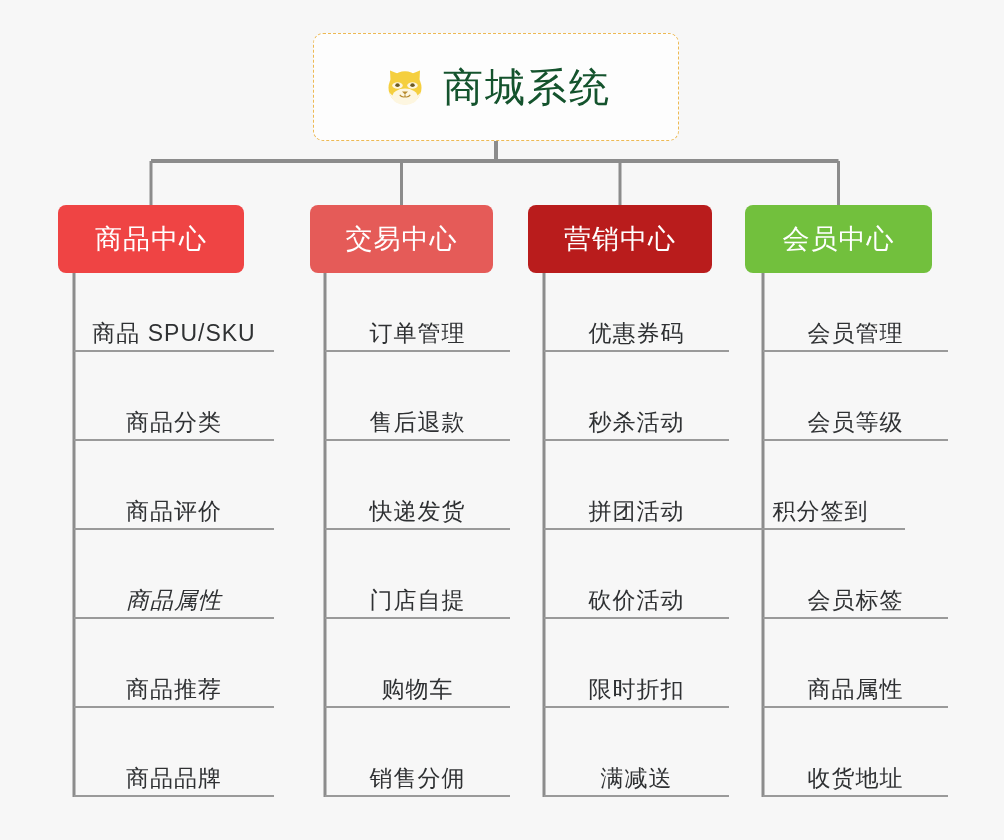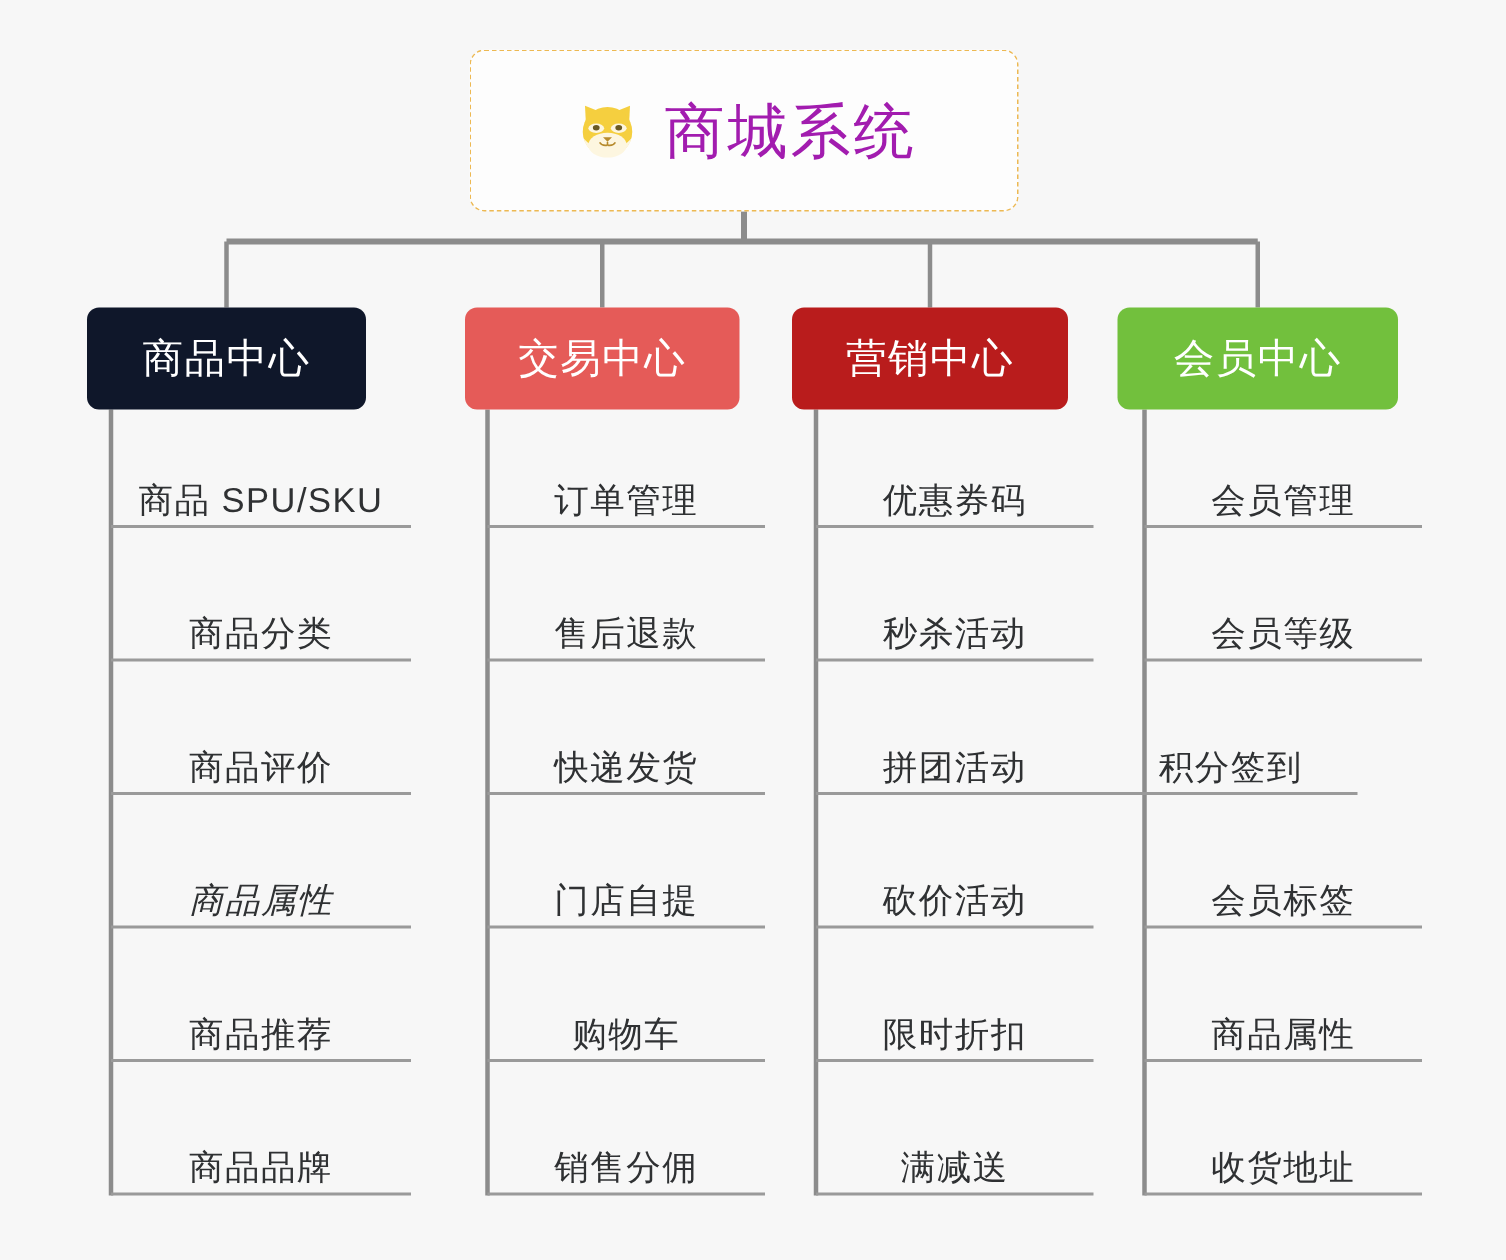--- a/index.html
+++ b/index.html
@@ -41,21 +41,21 @@
   .root-emoji {
     font-size: 42px;
     line-height: 1;
     display: block;
     width: 48px;
     height: 48px;
   }
   .root-emoji svg { display: block; }
   .root-title {
     font-size: 40px;
-    color: #a21caf;
+    color: #14532d;
     letter-spacing: 2px;
     white-space: nowrap;
   }
 
   
   #connectors {
     position: absolute;
     left: 0;
     top: 0;
     width: 1004px;
@@ -135,21 +135,21 @@
         <path d="M32 42 v3 M32 45 a5 4 0 0 1 -6 -2 M32 45 a5 4 0 0 0 6 -2" stroke="#c9a martial" fill="none"></path>
         <path d="M32 42 v3" stroke="#b78b2e" stroke-width="1.4" fill="none"></path>
         <path d="M32 45 a6 4.5 0 0 1 -7 -2.5" stroke="#b78b2e" stroke-width="1.4" fill="none"></path>
         <path d="M32 45 a6 4.5 0 0 0 7 -2.5" stroke="#b78b2e" stroke-width="1.4" fill="none"></path>
       </svg>
     </span>
     <span class="root-title">商城系统</span>
   </div>
 
   <div id="branch-layer">
-      <div class="branch-header" style="left: 58px; top: 205px; width: 186px; height: 68px; background: #0f172a;">
+      <div class="branch-header" style="left: 58px; top: 205px; width: 186px; height: 68px; background: #ef4444;">
         <span>商品中心</span>
       </div>
       <div class="leaf" style="left: 74px; top: 292px; width: 200px; height: 60px;">
         <span class="leaf-label">商品 SPU/SKU</span>
       </div>
       <div class="leaf" style="left: 74px; top: 381px; width: 200px; height: 60px;">
         <span class="leaf-label">商品分类</span>
       </div>
       <div class="leaf" style="left: 74px; top: 470px; width: 200px; height: 60px; justify-content: center;">
         <span class="leaf-label">商品评价</span>

